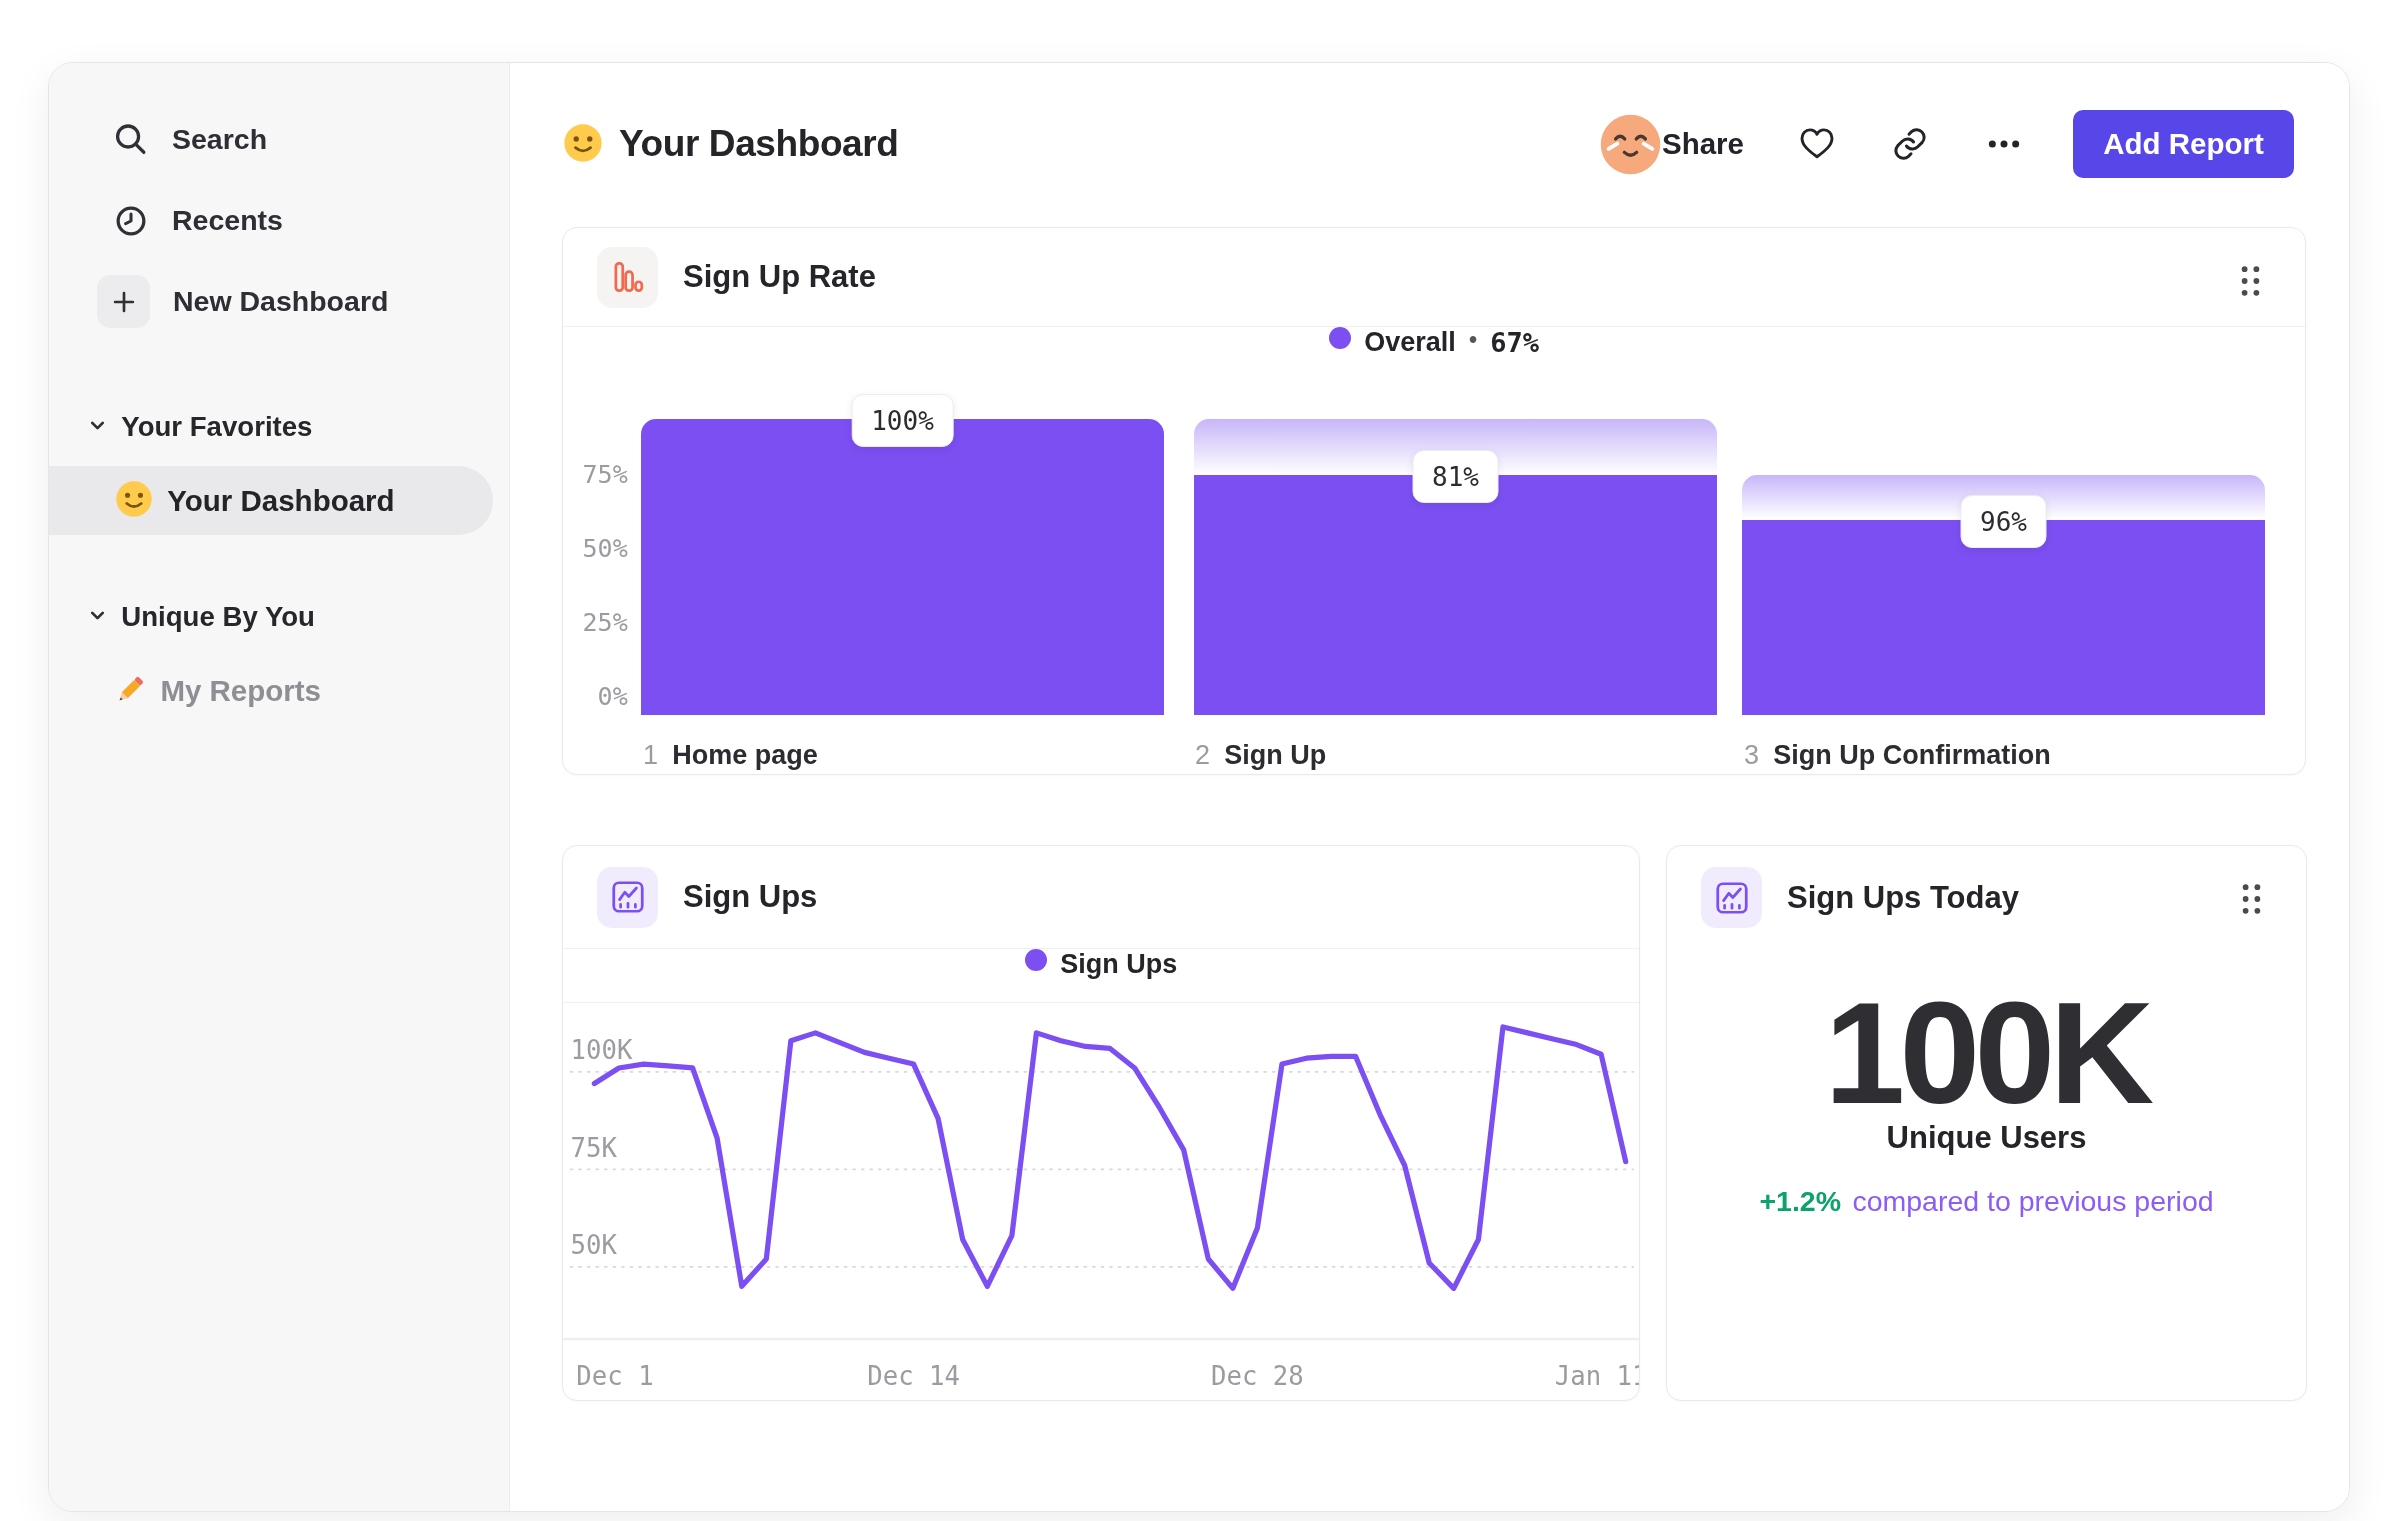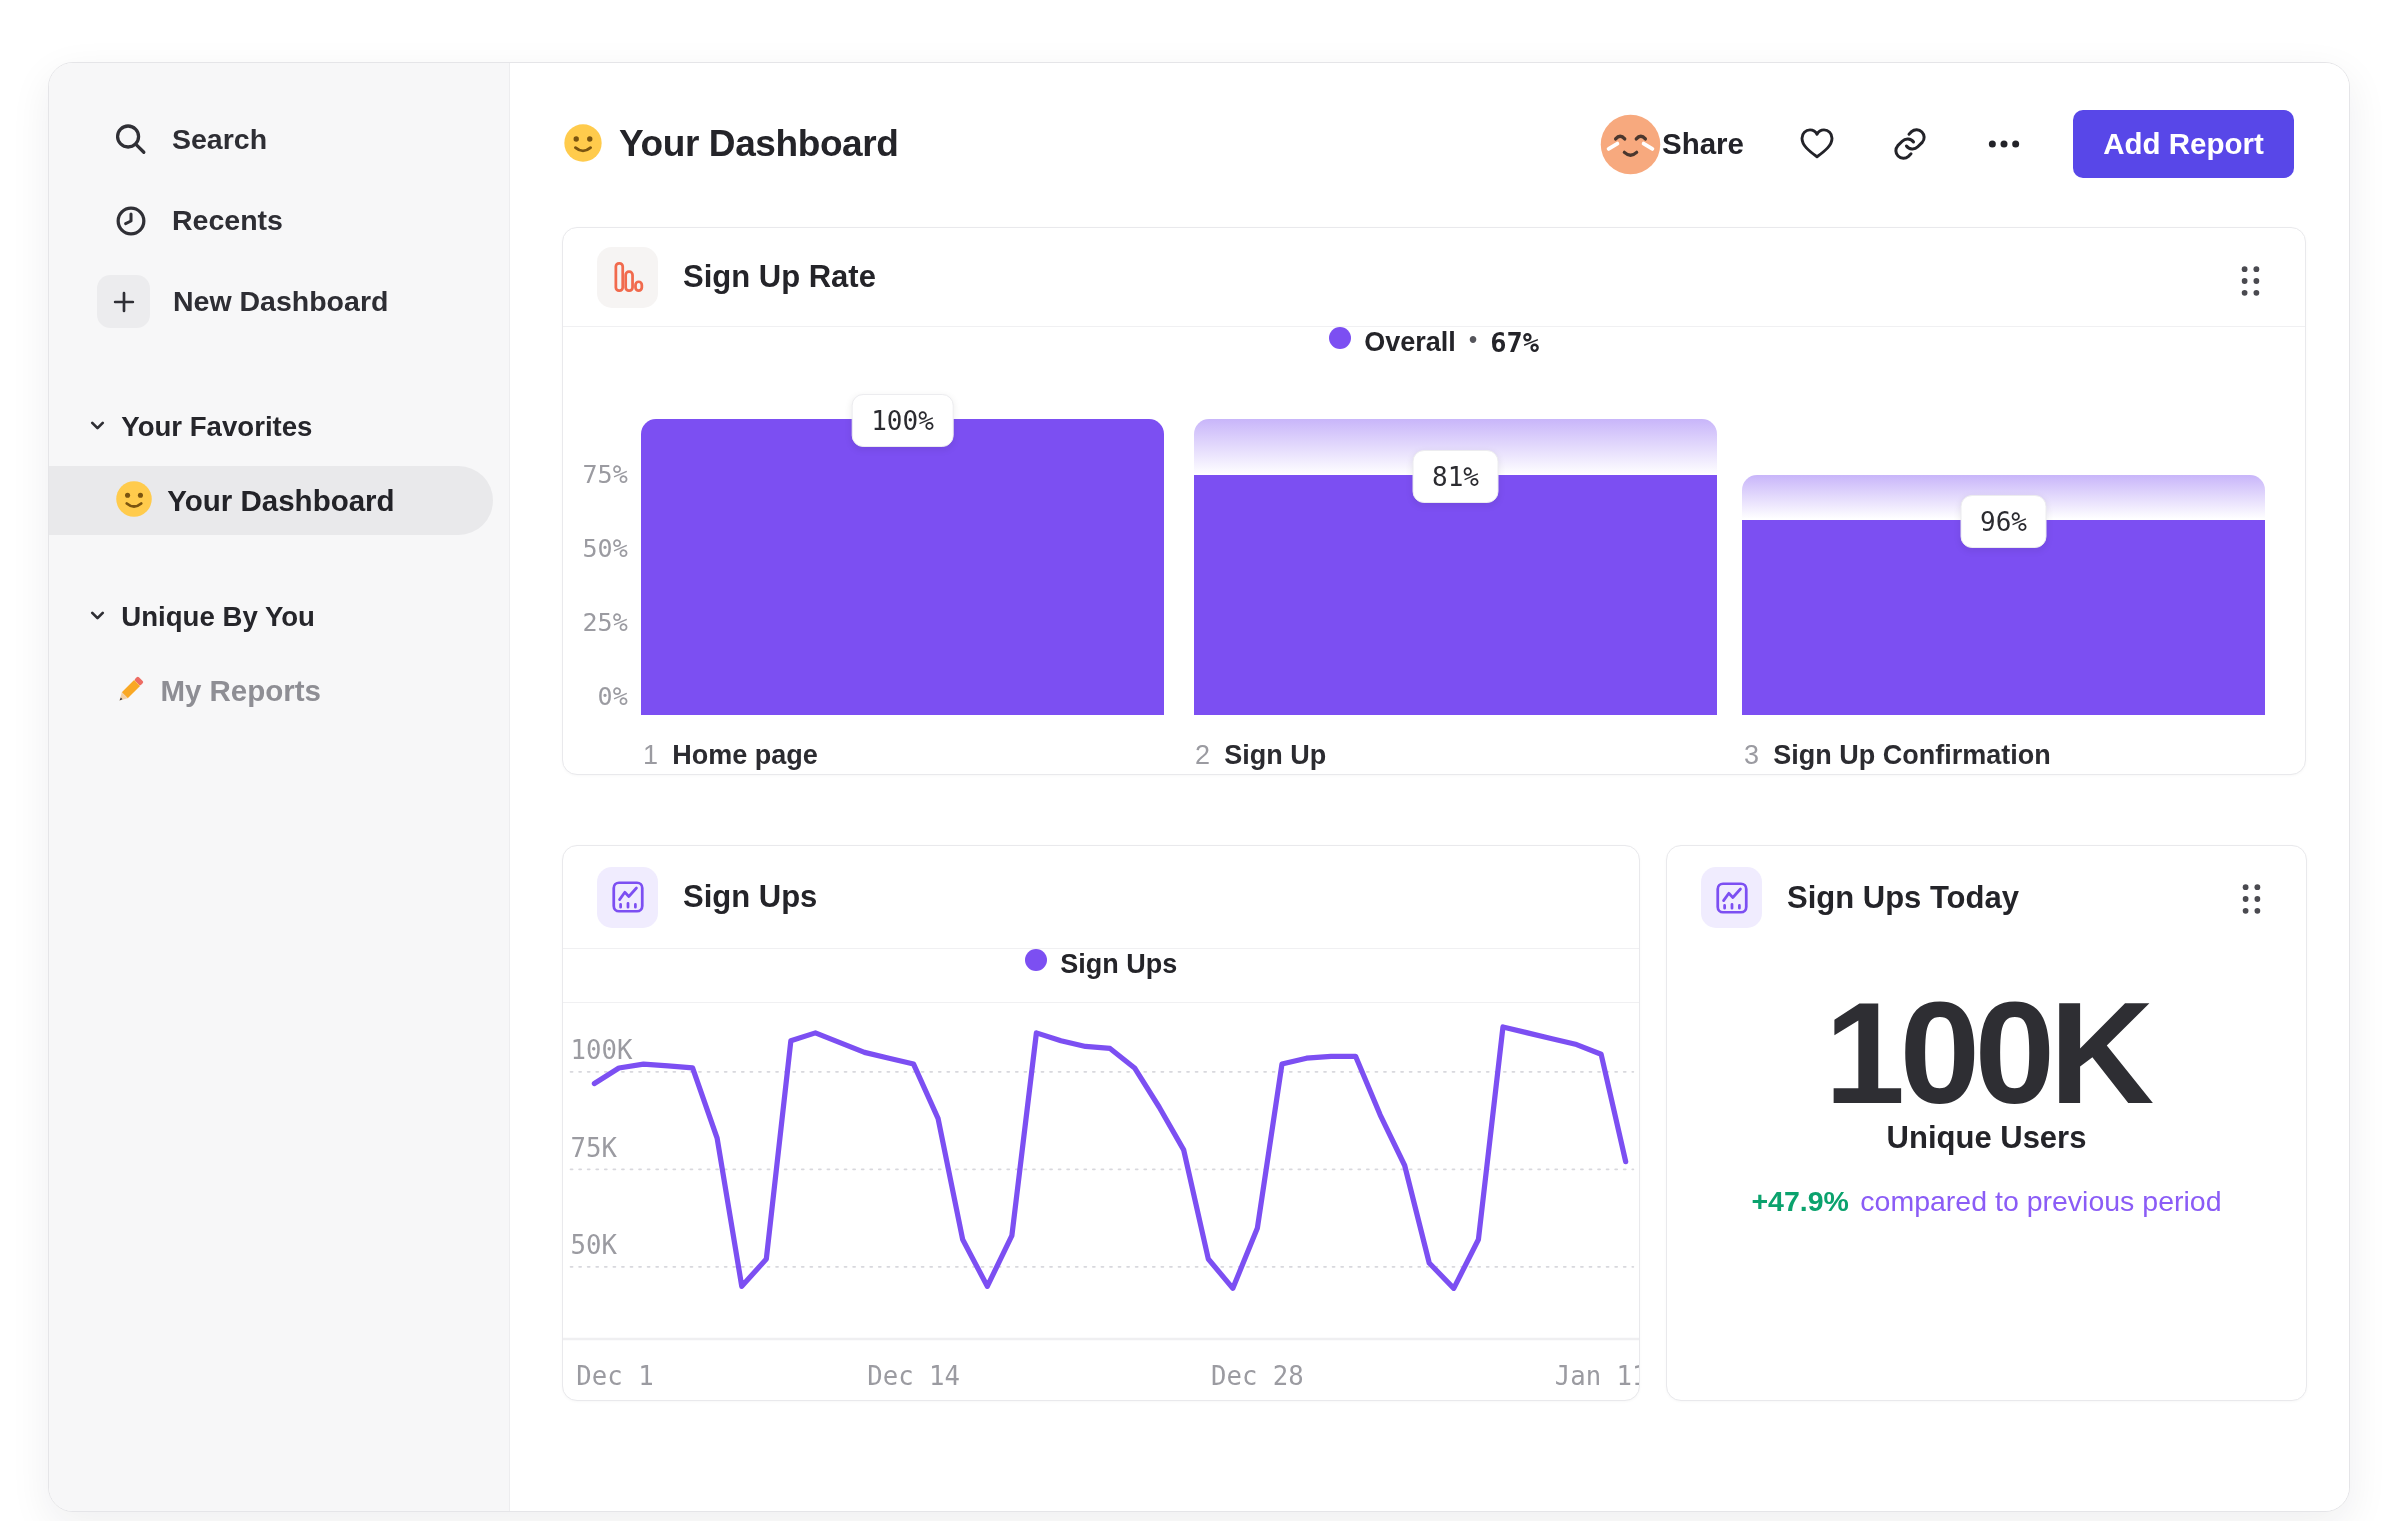--- a/index.html
+++ b/index.html
@@ -358,19 +358,19 @@
               <circle cx="4.5" cy="13" r="2.2" fill="#4A4A50"></circle>
               <circle cx="13.5" cy="13" r="2.2" fill="#4A4A50"></circle>
               <circle cx="4.5" cy="22" r="2.2" fill="#4A4A50"></circle>
               <circle cx="13.5" cy="22" r="2.2" fill="#4A4A50"></circle>
             </svg>
         </span>
       </div>
       <div class="kpi-value">100K</div>
       <div class="kpi-metric">Unique Users</div>
       <div class="kpi-delta-row">
-        <span class="kpi-delta">+47.9%</span><span class="kpi-note">compared to previous period</span>
+        <span class="kpi-delta">+1.2%</span><span class="kpi-note">compared to previous period</span>
       </div>
     </div>
 
   </div>
 </div>
 
 
 </body></html>

